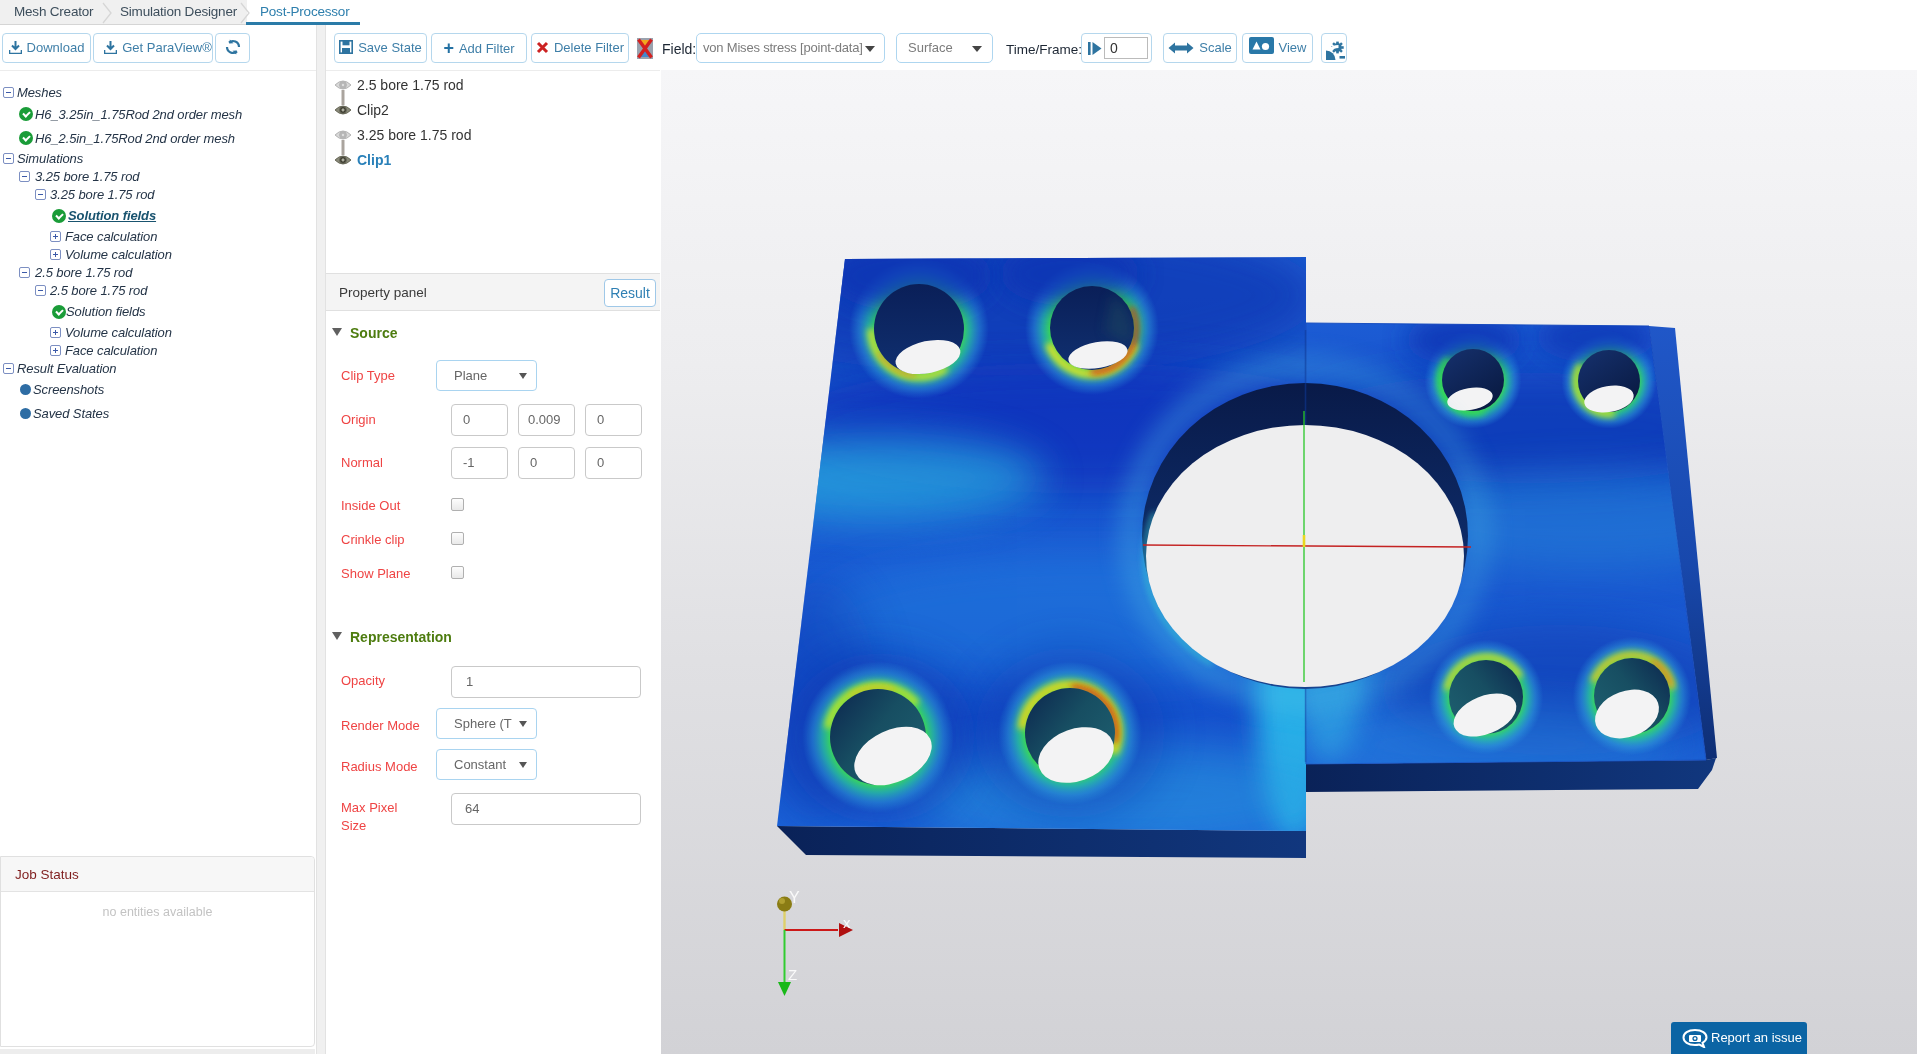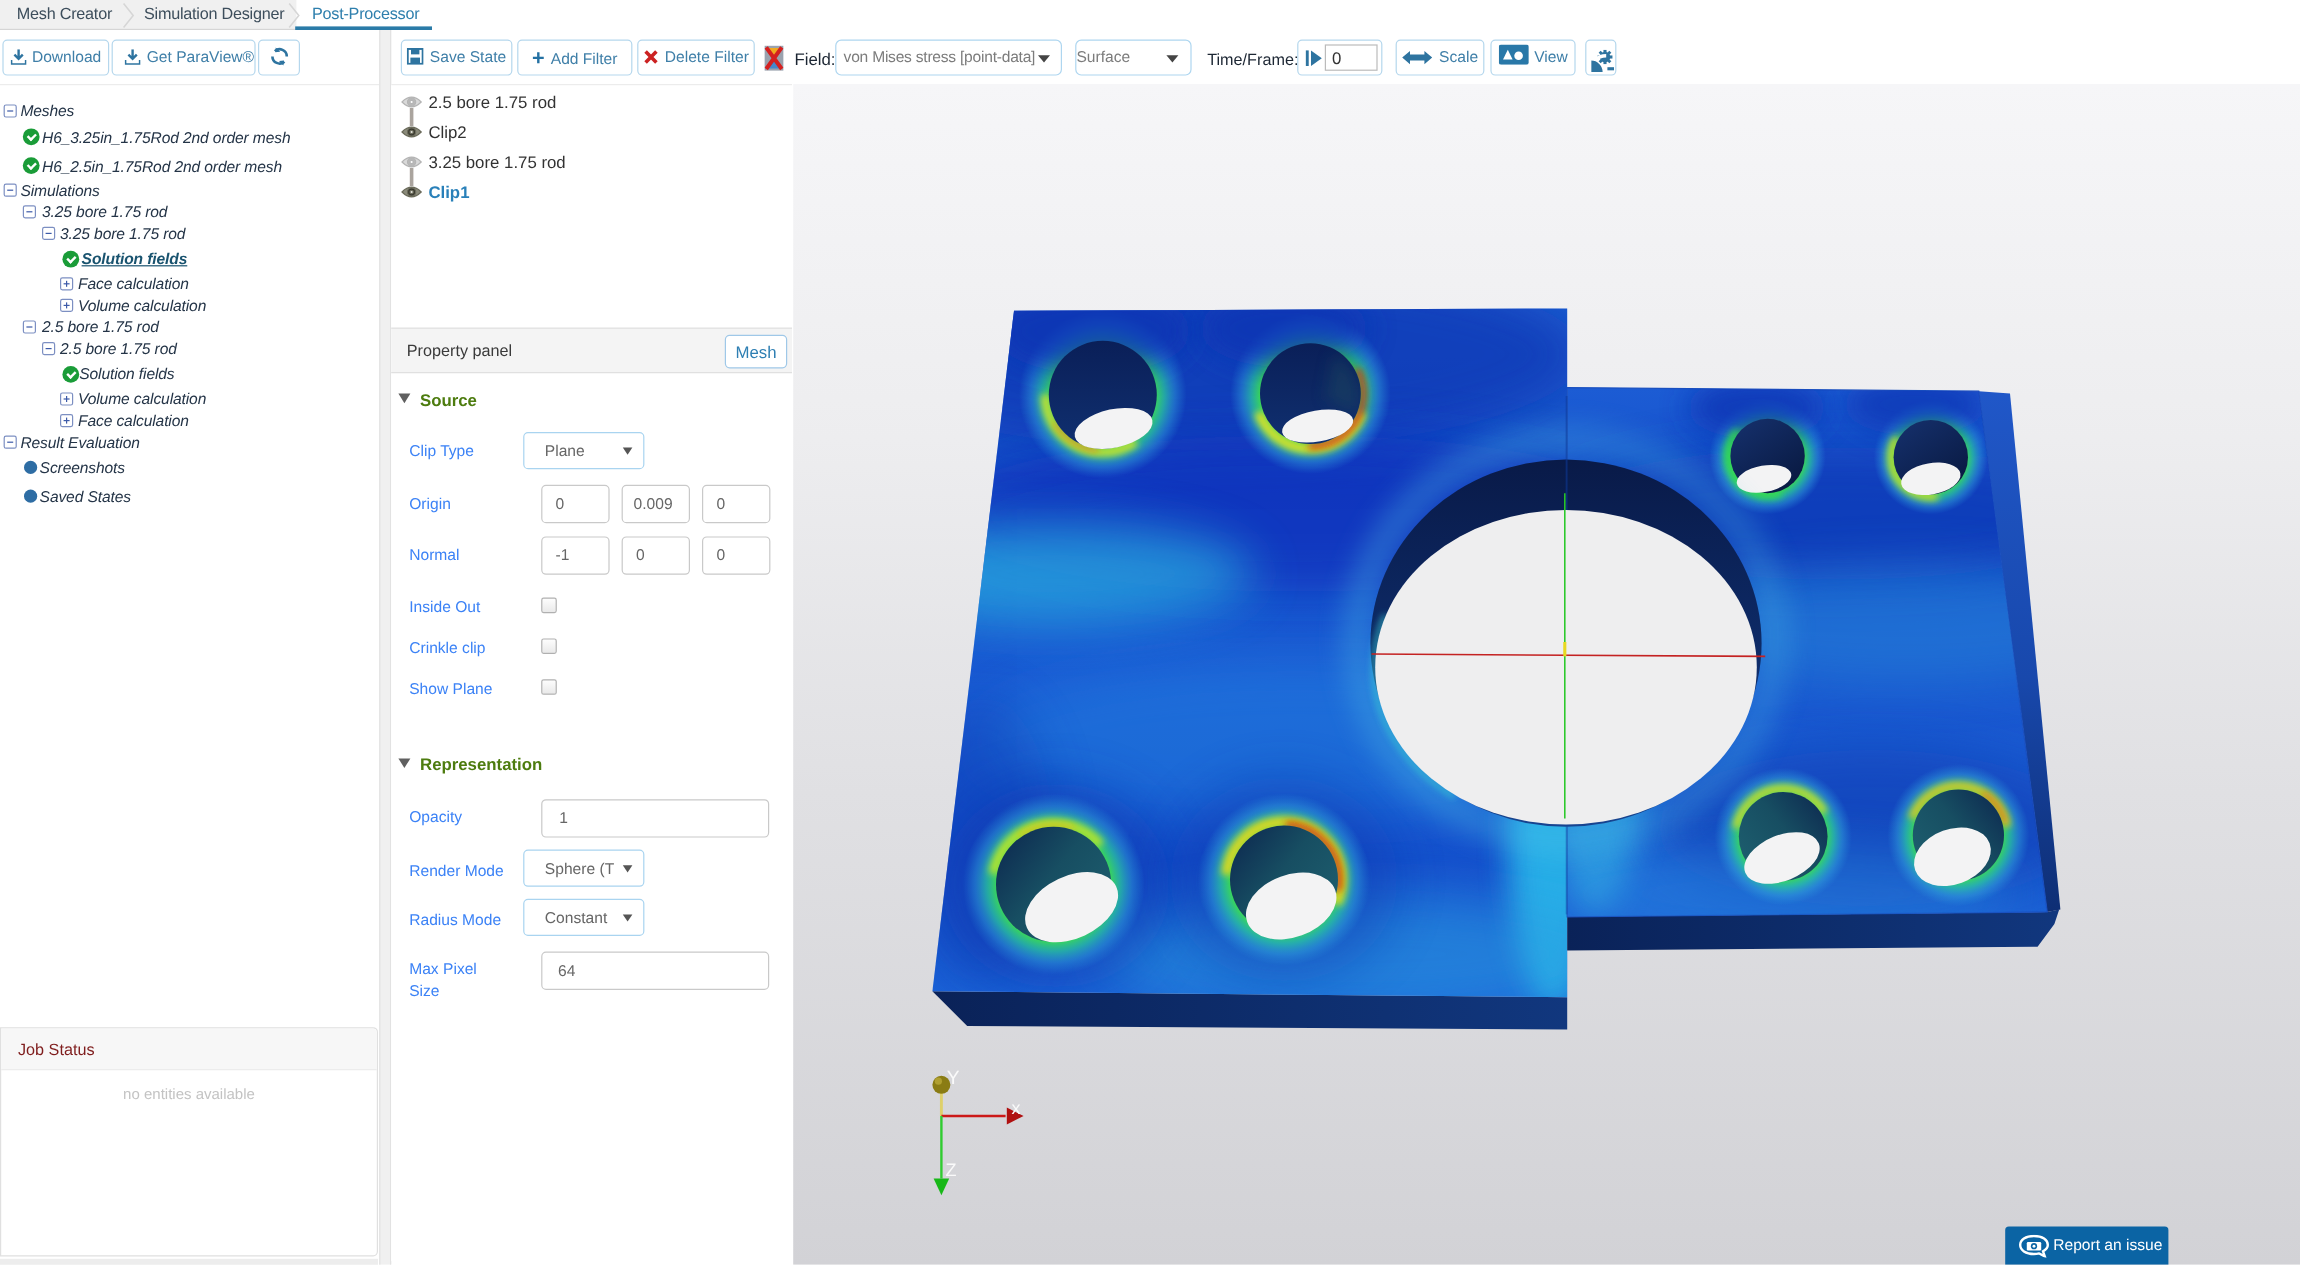--- a/index.html
+++ b/index.html
@@ -49,21 +49,21 @@
 #midpanel { position:absolute; left:326px; top:70px; width:334px; height:981px; background:#fff; border-top:1px solid #ececec; }
 .frow { position:absolute; font-size:14px; color:#333; white-space:nowrap; }
 #prophead { position:absolute; left:0; top:202px; width:334px; height:38px; background:#f4f4f4;
   border-top:1px solid #e0e0e0; border-bottom:1px solid #e0e0e0; }
 #prophead span { position:absolute; left:13px; top:11px; font-size:13.5px; color:#3a3a3a; }
 #applybtn { position:absolute; right:4px; top:5px; width:52px; height:28px; background:#fff;
   border:1px solid #9fc8e8; border-radius:4px; color:#2e7fb3; font-size:14px; line-height:26px; text-align:center; }
 .sechead { position:absolute; font-size:14px; font-weight:bold; color:#4d7c0f; }
 .sechead:before { content:""; position:absolute; left:-18px; top:3px; width:0; height:0;
   border-left:5px solid transparent; border-right:5px solid transparent; border-top:8px solid #606060; }
-.plabel { position:absolute; font-size:13px; color:#3b82f6; white-space:nowrap; }
+.plabel { position:absolute; font-size:13px; color:#ef4444; white-space:nowrap; }
 .pin { position:absolute; height:32px; border:1px solid #c9c9c9; border-radius:4px; background:#fff;
   font-size:13px; color:#666; line-height:30px; padding-left:11px; }
 .pdrop { position:absolute; width:101px; height:31px; border:1px solid #a9d4f0; border-radius:4px; background:#fff;
   font-size:13px; color:#666; line-height:29px; padding-left:17px; }
 .pdrop .car { position:absolute; top:12px; right:9px; width:0; height:0; border-left:4.5px solid transparent;
   border-right:4.5px solid transparent; border-top:6px solid #555; }
 .pchk { position:absolute; width:13px; height:13px; border:1px solid #b0b0b0; border-radius:2px;
   background:linear-gradient(#fdfdfd,#e9e9e9); }
 
 
@@ -118,21 +118,21 @@
 
     <svg class="abs" style="left:637px; top:38px;" width="16" height="21" viewBox="0 0 16 21">
       <rect x="0" y="0" width="16" height="21" fill="#9aa2ae"></rect>
       <path d="M2 2 L14 2 L8 10 Z" fill="#f0a820"></path>
       <path d="M2 19 L14 19 L8 11 Z" fill="#4488cc"></path>
       <path d="M1.5 1.5 L14.5 19.5 M14.5 1.5 L1.5 19.5" stroke="#d42020" stroke-width="3.4"></path>
     </svg>
     <span class="lbl" style="left:662px;">Field:</span>
 
     <div class="drop" style="left:696px; width:189px; padding-left:6px; letter-spacing:-0.2px;">von Mises stress [point-data]<span class="car" style="right:9px;"></span></div>
-    <div class="drop" style="left:896px; width:97px; ">Surface<span class="car" style="right:10px;"></span></div>
+    <div class="drop" style="left:896px; width:97px; padding-left:11px;">Surface<span class="car" style="right:10px;"></span></div>
 
     <span class="lbl" style="left:1006px; font-size:13.5px; top:42px;">Time/Frame:</span>
     <div class="btn" style="left:1081px; width:71px;">
       <svg class="abs" style="left:6px; top:7px;" width="15" height="15" viewBox="0 0 15 15">
           <rect x="0" y="1" width="2.6" height="13" fill="#2e74a0"></rect>
           <path d="M4.5 1 L13.5 7.5 L4.5 14 Z" fill="#2e74a0"></path>
         </svg>
       <div class="abs" style="left:22px; top:3px; width:44px; height:22px; border:1px solid #bbb; background:#fff; font-size:14px; color:#333; line-height:20px; text-align:left; padding-left:5px;">0</div>
     </div>
     <div class="btn" style="left:1163px; width:74px;"><span class="ic"><svg width="26" height="12" viewBox="0 0 26 12">
@@ -234,21 +234,21 @@
           <circle cx="9" cy="83" r="1.4" fill="#e8e8e0"></circle>
       </g>
     </svg>
     <span class="frow" style="left:31px; top:6px;">2.5 bore 1.75 rod</span>
     <span class="frow" style="left:31px; top:31px;">Clip2</span>
     <span class="frow" style="left:31px; top:56px;">3.25 bore 1.75 rod</span>
     <span class="frow" style="left:31px; top:81px; color:#2980b9; font-weight:bold;">Clip1</span>
 
     <div id="prophead">
         <span>Property panel</span>
-        <div id="applybtn">Mesh</div>
+        <div id="applybtn">Result</div>
       </div>
 
     <span class="sechead" style="left:24px; top:254px;">Source</span>
     <span class="plabel" style="left:15px; top:297px;">Clip Type</span>
     <div class="pdrop" style="left:110px; top:289px;">Plane<span class="car"></span></div>
     <span class="plabel" style="left:15px; top:341px;">Origin</span>
     <div class="pin" style="left:125px; top:333px; width:57px;">0</div>
     <div class="pin" style="left:192px; top:333px; width:57px; padding-left:9px;">0.009</div>
     <div class="pin" style="left:259px; top:333px; width:57px;">0</div>
     <span class="plabel" style="left:15px; top:384px;">Normal</span>

